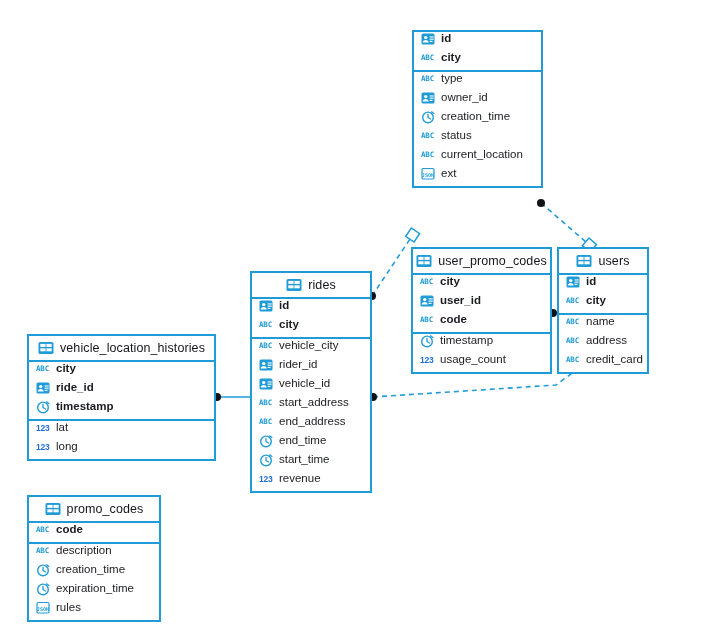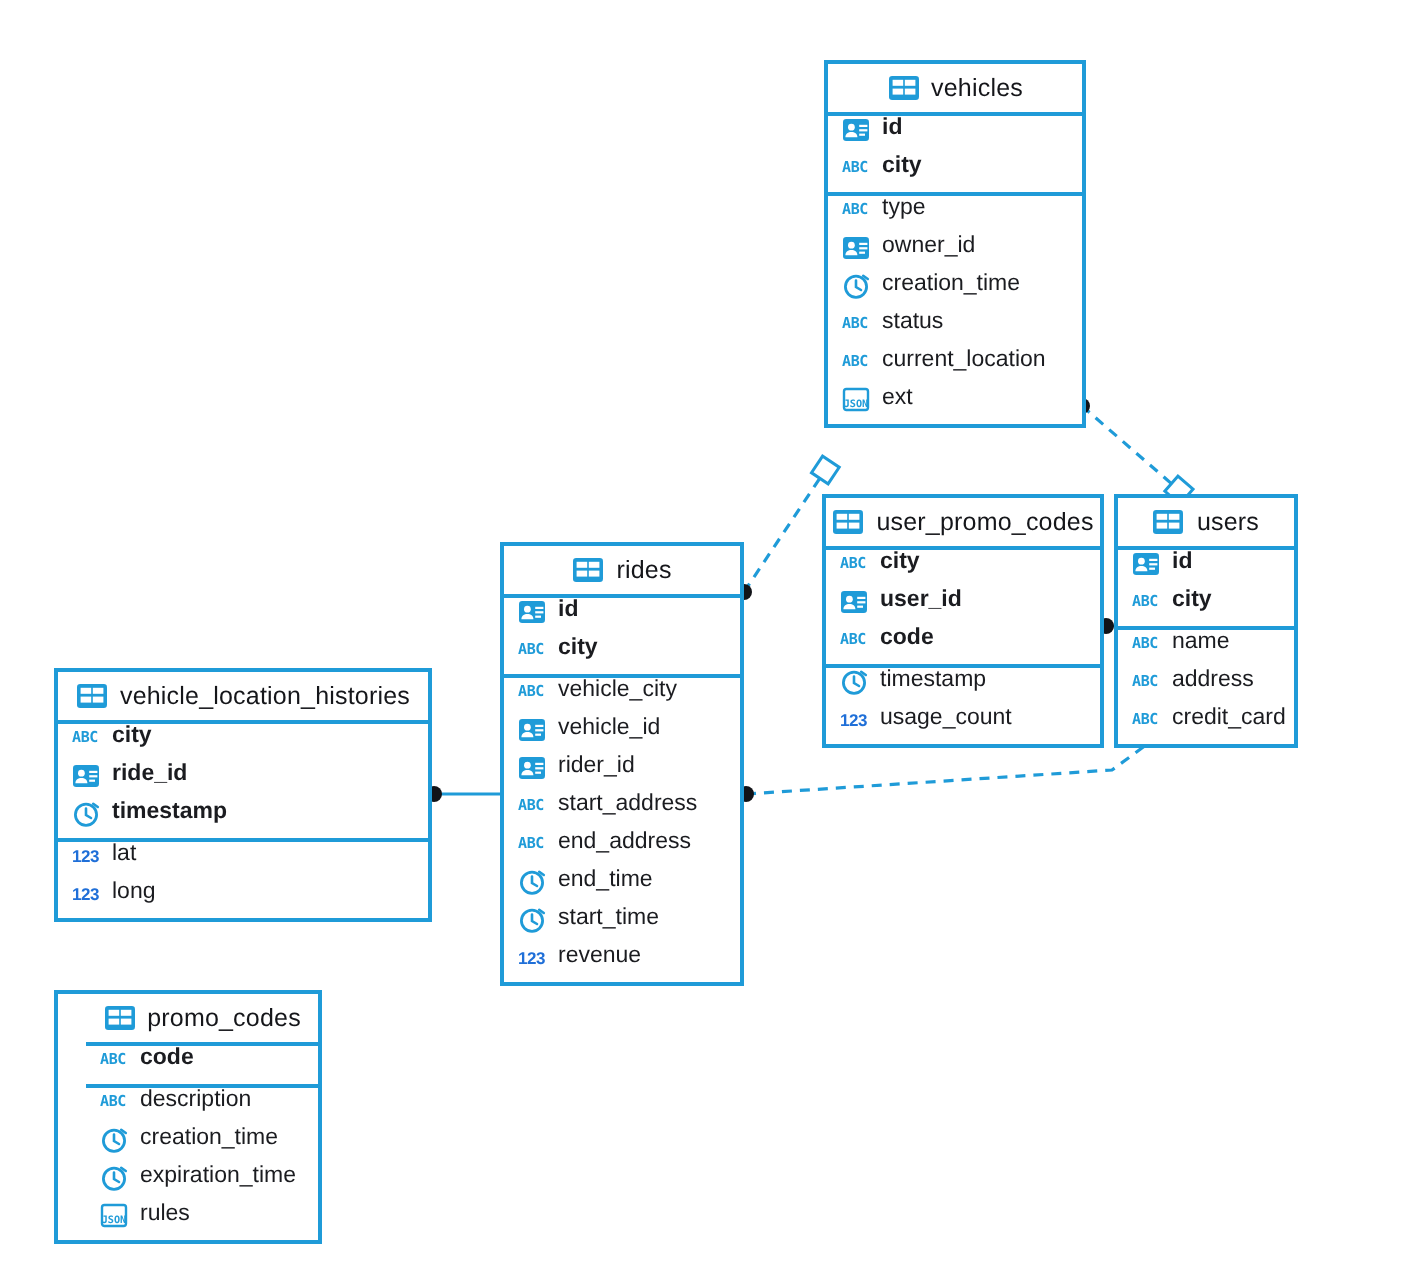--- a/index.html
+++ b/index.html
@@ -88,30 +88,20 @@
         <path d="M 373 397 L 556 385 L 590 360" fill="none" stroke="#1f9bd8" stroke-width="1.6" stroke-dasharray="5 4"></path>
         <circle cx="373" cy="397" r="4" fill="#111318"></circle>
         <rect x="580.1660939241035" y="358.5543427028651" width="10" height="10" fill="#ffffff" stroke="#1f9bd8" stroke-width="1.5" transform="rotate(-36.32682595212024 585.1660939241035 363.5543427028651)"></rect>
       </g>
       <g>
         <path d="M 217 397 L 251 397" fill="none" stroke="#1f9bd8" stroke-width="1.6"></path>
         <circle cx="217" cy="397" r="4" fill="#111318"></circle>
       </g>
     </svg>
 <div class="table" id="tbl-vehicles" style="left: 412px; top: 30px; width: 131px;">
-      <div class="thead">
-        <svg class="ic" viewBox="0 0 16 13" style="width: 16px; flex: 0 0 16px;">
-          <rect x="0.5" y="0.5" width="15" height="12" rx="1.6" fill="#1f9bd8"></rect>
-          <rect x="2.3" y="2.4" width="5.3" height="3" fill="#fff"></rect>
-          <rect x="8.4" y="2.4" width="5.3" height="3" fill="#fff"></rect>
-          <rect x="2.3" y="6.8" width="5.3" height="3" fill="#fff"></rect>
-          <rect x="8.4" y="6.8" width="5.3" height="3" fill="#fff"></rect>
-        </svg>
-        <span class="ttitle">vehicles</span>
-      </div>
       <div class="section">
         <div class="row pk">
           <svg class="ic" viewBox="0 0 15 14">
             <rect x="0.5" y="1.5" width="13" height="11" rx="1.6" fill="#1f9bd8"></rect>
             <circle cx="4.7" cy="5.6" r="1.7" fill="#fff"></circle>
             <path d="M1.7 10.6c0-1.7 1.35-2.6 3-2.6s3 .9 3 2.6z" fill="#fff"></path>
             <rect x="8.6" y="4.4" width="4.1" height="1.1" fill="#fff"></rect>
             <rect x="8.6" y="6.6000000000000005" width="4.1" height="1.1" fill="#fff"></rect>
             <rect x="8.6" y="8.8" width="2.9" height="1.1" fill="#fff"></rect>
           </svg>
@@ -288,32 +278,32 @@
         </div>
         <div class="row">
           <svg class="ic" viewBox="0 0 15 14">
             <rect x="0.5" y="1.5" width="13" height="11" rx="1.6" fill="#1f9bd8"></rect>
             <circle cx="4.7" cy="5.6" r="1.7" fill="#fff"></circle>
             <path d="M1.7 10.6c0-1.7 1.35-2.6 3-2.6s3 .9 3 2.6z" fill="#fff"></path>
             <rect x="8.6" y="4.4" width="4.1" height="1.1" fill="#fff"></rect>
             <rect x="8.6" y="6.6000000000000005" width="4.1" height="1.1" fill="#fff"></rect>
             <rect x="8.6" y="8.8" width="2.9" height="1.1" fill="#fff"></rect>
           </svg>
+          <span class="fname">rider_id</span>
+        </div>
+        <div class="row">
+          <svg class="ic" viewBox="0 0 15 14">
+            <rect x="0.5" y="1.5" width="13" height="11" rx="1.6" fill="#1f9bd8"></rect>
+            <circle cx="4.7" cy="5.6" r="1.7" fill="#fff"></circle>
+            <path d="M1.7 10.6c0-1.7 1.35-2.6 3-2.6s3 .9 3 2.6z" fill="#fff"></path>
+            <rect x="8.6" y="4.4" width="4.1" height="1.1" fill="#fff"></rect>
+            <rect x="8.6" y="6.6000000000000005" width="4.1" height="1.1" fill="#fff"></rect>
+            <rect x="8.6" y="8.8" width="2.9" height="1.1" fill="#fff"></rect>
+          </svg>
           <span class="fname">vehicle_id</span>
-        </div>
-        <div class="row">
-          <svg class="ic" viewBox="0 0 15 14">
-            <rect x="0.5" y="1.5" width="13" height="11" rx="1.6" fill="#1f9bd8"></rect>
-            <circle cx="4.7" cy="5.6" r="1.7" fill="#fff"></circle>
-            <path d="M1.7 10.6c0-1.7 1.35-2.6 3-2.6s3 .9 3 2.6z" fill="#fff"></path>
-            <rect x="8.6" y="4.4" width="4.1" height="1.1" fill="#fff"></rect>
-            <rect x="8.6" y="6.6000000000000005" width="4.1" height="1.1" fill="#fff"></rect>
-            <rect x="8.6" y="8.8" width="2.9" height="1.1" fill="#fff"></rect>
-          </svg>
-          <span class="fname">rider_id</span>
         </div>
         <div class="row">
           <span class="ic ic-abc">ABC</span>
           <span class="fname">start_address</span>
         </div>
         <div class="row">
           <span class="ic ic-abc">ABC</span>
           <span class="fname">end_address</span>
         </div>
         <div class="row">
@@ -378,21 +368,21 @@
         <div class="row">
           <span class="ic ic-num">123</span>
           <span class="fname">lat</span>
         </div>
         <div class="row">
           <span class="ic ic-num">123</span>
           <span class="fname">long</span>
         </div>
       </div>
     </div>
-    <div class="table" id="tbl-promo_codes" style="left: 27px; top: 495px; width: 134px; padding-left: 14px;">
+    <div class="table" id="tbl-promo_codes" style="left: 27px; top: 495px; width: 134px;">
       <div class="thead">
         <svg class="ic" viewBox="0 0 16 13" style="width: 16px; flex: 0 0 16px;">
           <rect x="0.5" y="0.5" width="15" height="12" rx="1.6" fill="#1f9bd8"></rect>
           <rect x="2.3" y="2.4" width="5.3" height="3" fill="#fff"></rect>
           <rect x="8.4" y="2.4" width="5.3" height="3" fill="#fff"></rect>
           <rect x="2.3" y="6.8" width="5.3" height="3" fill="#fff"></rect>
           <rect x="8.4" y="6.8" width="5.3" height="3" fill="#fff"></rect>
         </svg>
         <span class="ttitle">promo_codes</span>
       </div>

